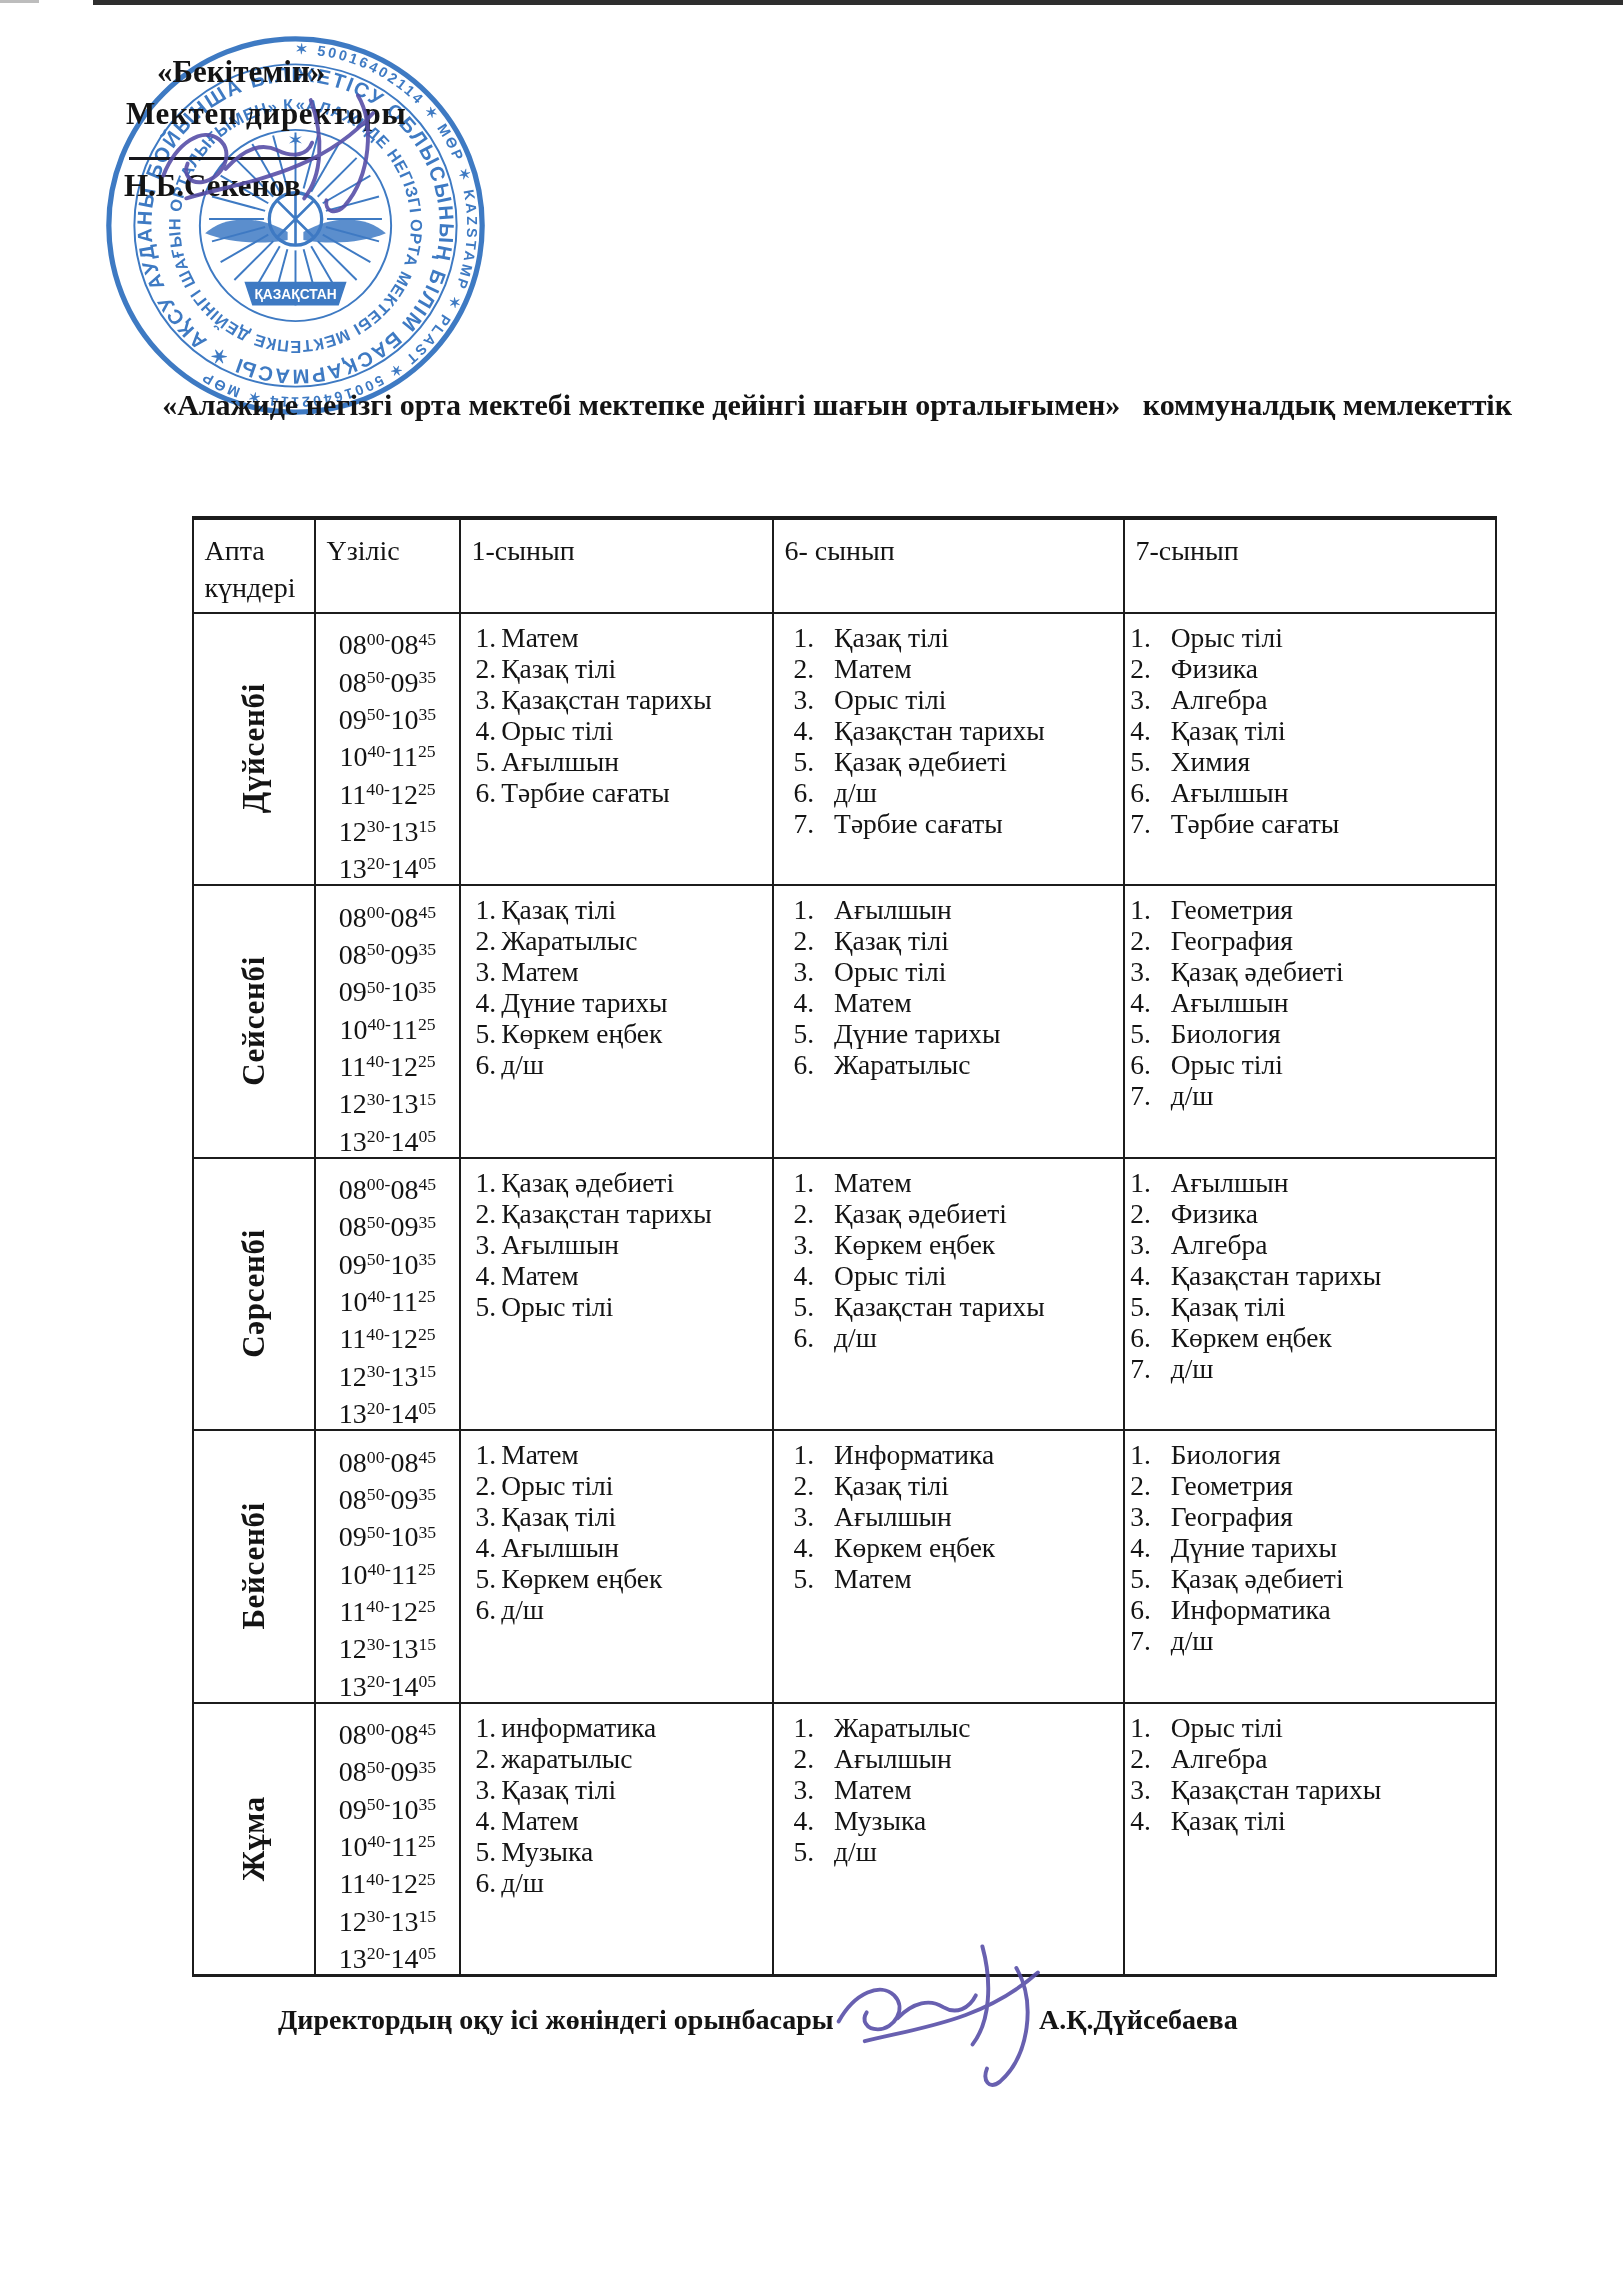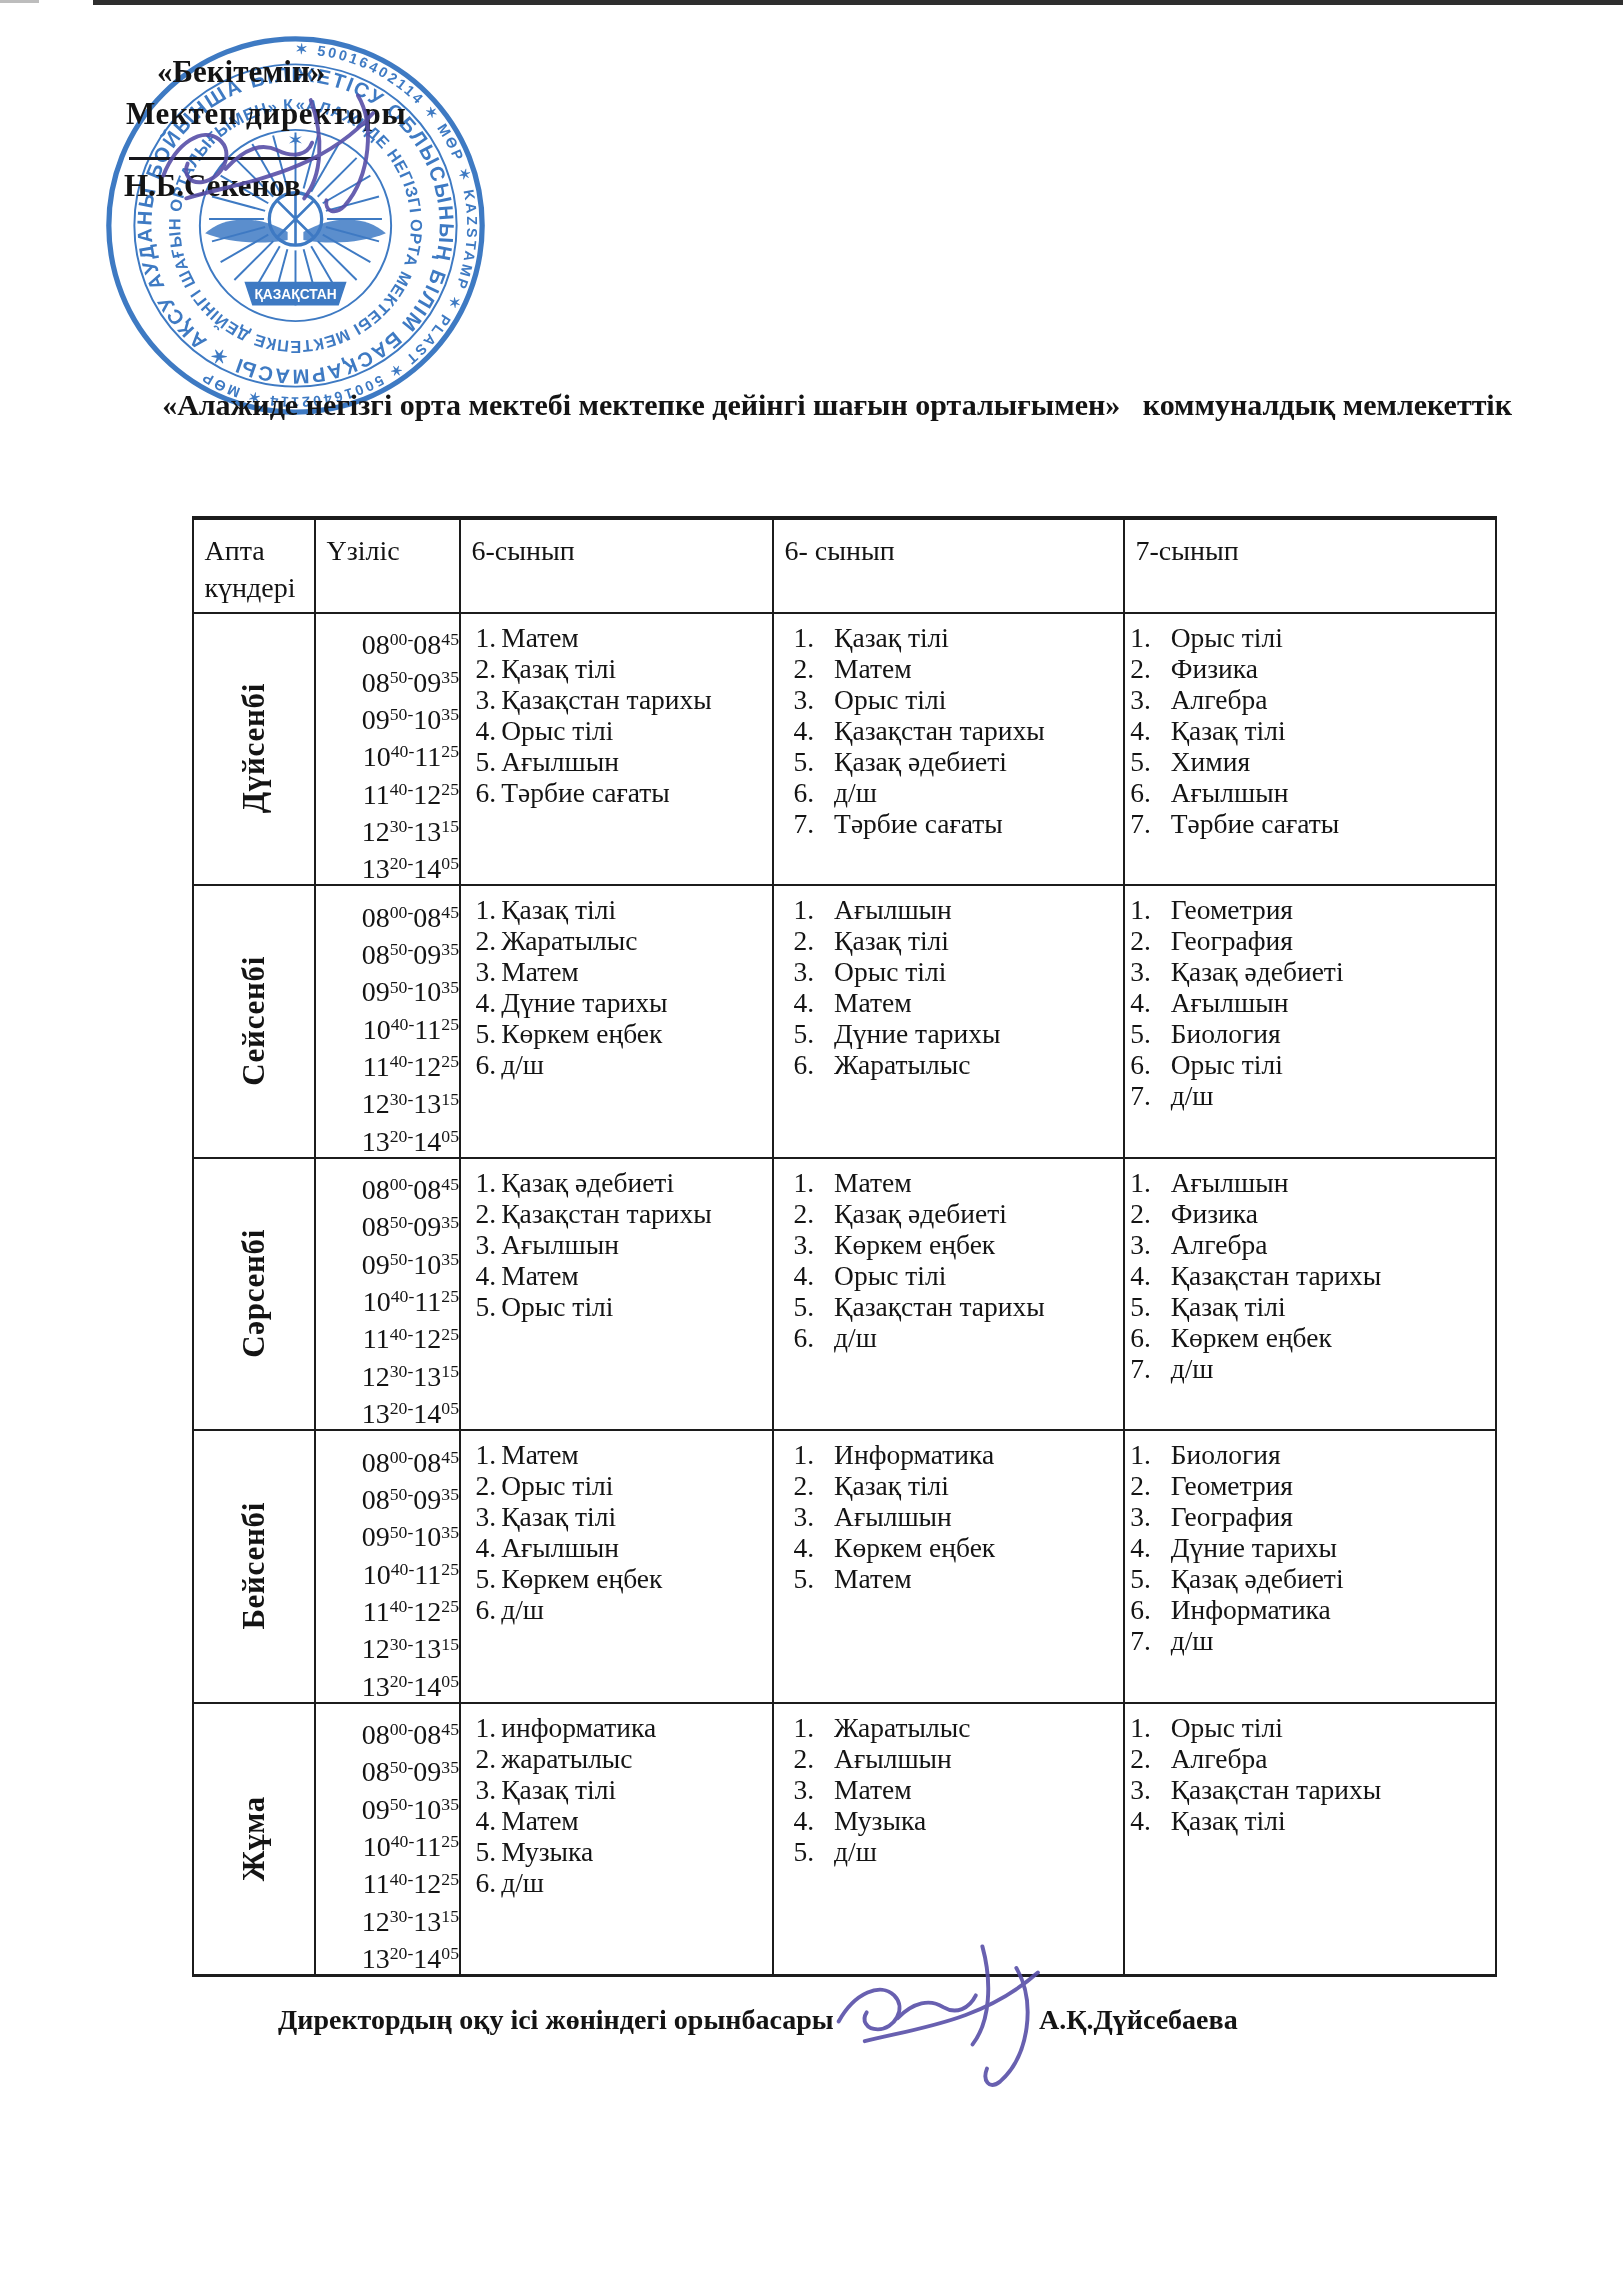--- a/index.html
+++ b/index.html
@@ -33,21 +33,21 @@
   table.timetable,
   table.timetable th,
   table.timetable td{border:2px solid #1c1c1c;}
   table.timetable{border-top:4.6px solid #1c1c1c;border-bottom:3.3px solid #1c1c1c;border-left:2.6px solid #1c1c1c;border-right:2.6px solid #1c1c1c;padding-left:12px;}
   table.timetable tr{border-top:2.6px solid #1c1c1c;}
   table.timetable th,table.timetable td{vertical-align:top;padding:0;}
   tr.header-row{height:95px;}
   tr.header-row th{font-weight:normal;text-align:left;font-size:28px;padding:11.8px 3.9px 0 10.5px;line-height:37px;}
   .day-cell{vertical-align:middle !important;text-align:center;}
   .day-vertical{display:inline-block;writing-mode:vertical-rl;transform:rotate(180deg);font-size:31px;letter-spacing:0.7px;}
-  .times-cell{text-align:right;padding-top:9.2px !important;font-size:28px;}
+  .times-cell{text-align:center;padding-top:9.2px !important;font-size:28px;}
   .time-slot{line-height:31px;white-space:nowrap;}
   .time-slot sup{font-size:17.7px;position:relative;top:1.3px;letter-spacing:0;}
   .subjects-cell{font-size:27.5px;padding-top:7.9px !important;}
   .subjects-cell ol{list-style:none;margin:0;padding:0;}
   .subjects-cell li{line-height:31px;white-space:nowrap;}
   .col5{padding-left:14.4px !important;}
   .col6{padding-left:19.6px !important;}
   .col7{padding-left:5.2px !important;}
   .col5 .num{margin-right:5.2px;}
   .col6 .num,.col7 .num{display:inline-block;min-width:30px;margin-right:10.5px;}
@@ -140,21 +140,21 @@
       <col style="width:122px">
         <col style="width:145px">
         <col style="width:313px">
         <col style="width:351px">
         <col style="width:372px">
     </colgroup>
     <thead>
       <tr class="header-row">
         <th>Апта күндері</th>
         <th>Үзіліс</th>
-        <th>6-сынып</th>
+        <th>1-сынып</th>
         <th>6- сынып</th>
         <th>7-сынып</th>
       </tr>
     </thead>
     <tbody>
         <tr style="height: 249px;">
           <th class="day-cell"><span class="day-vertical">Дүйсенбі</span></th>
           <td class="times-cell">
             <div class="time-slot"><span>08</span><sup>00-</sup><span>08</span><sup>45</sup></div>
             <div class="time-slot"><span>08</span><sup>50-</sup><span>09</span><sup>35</sup></div>

